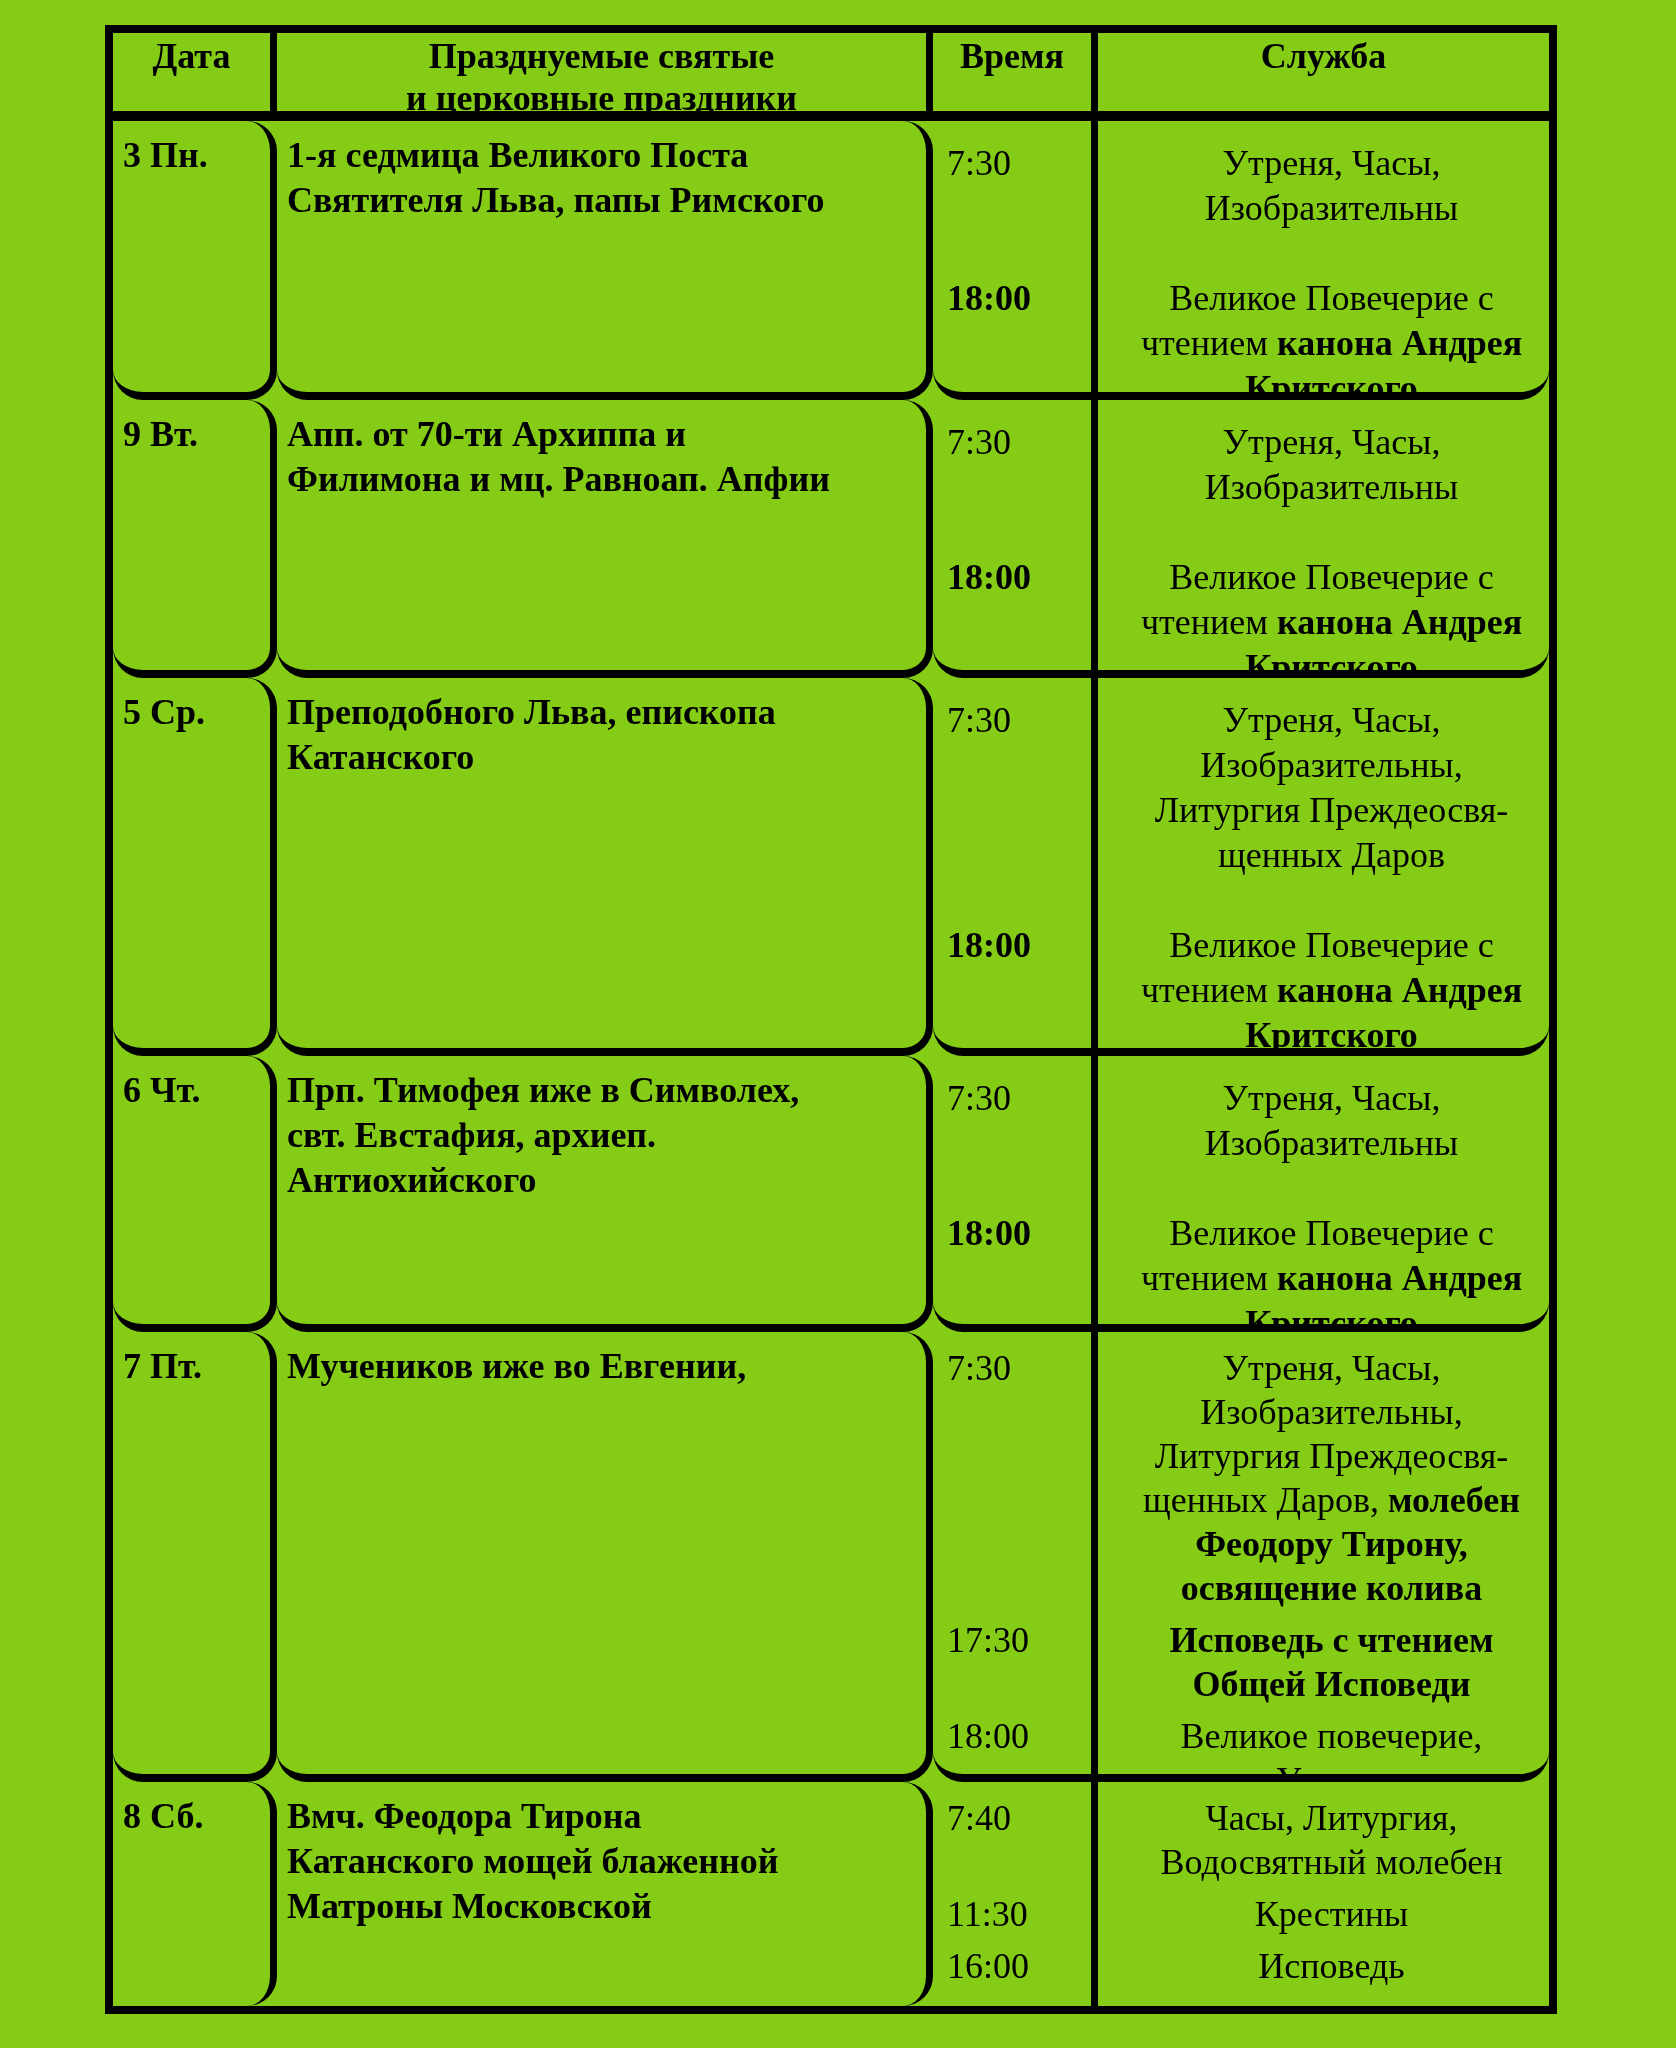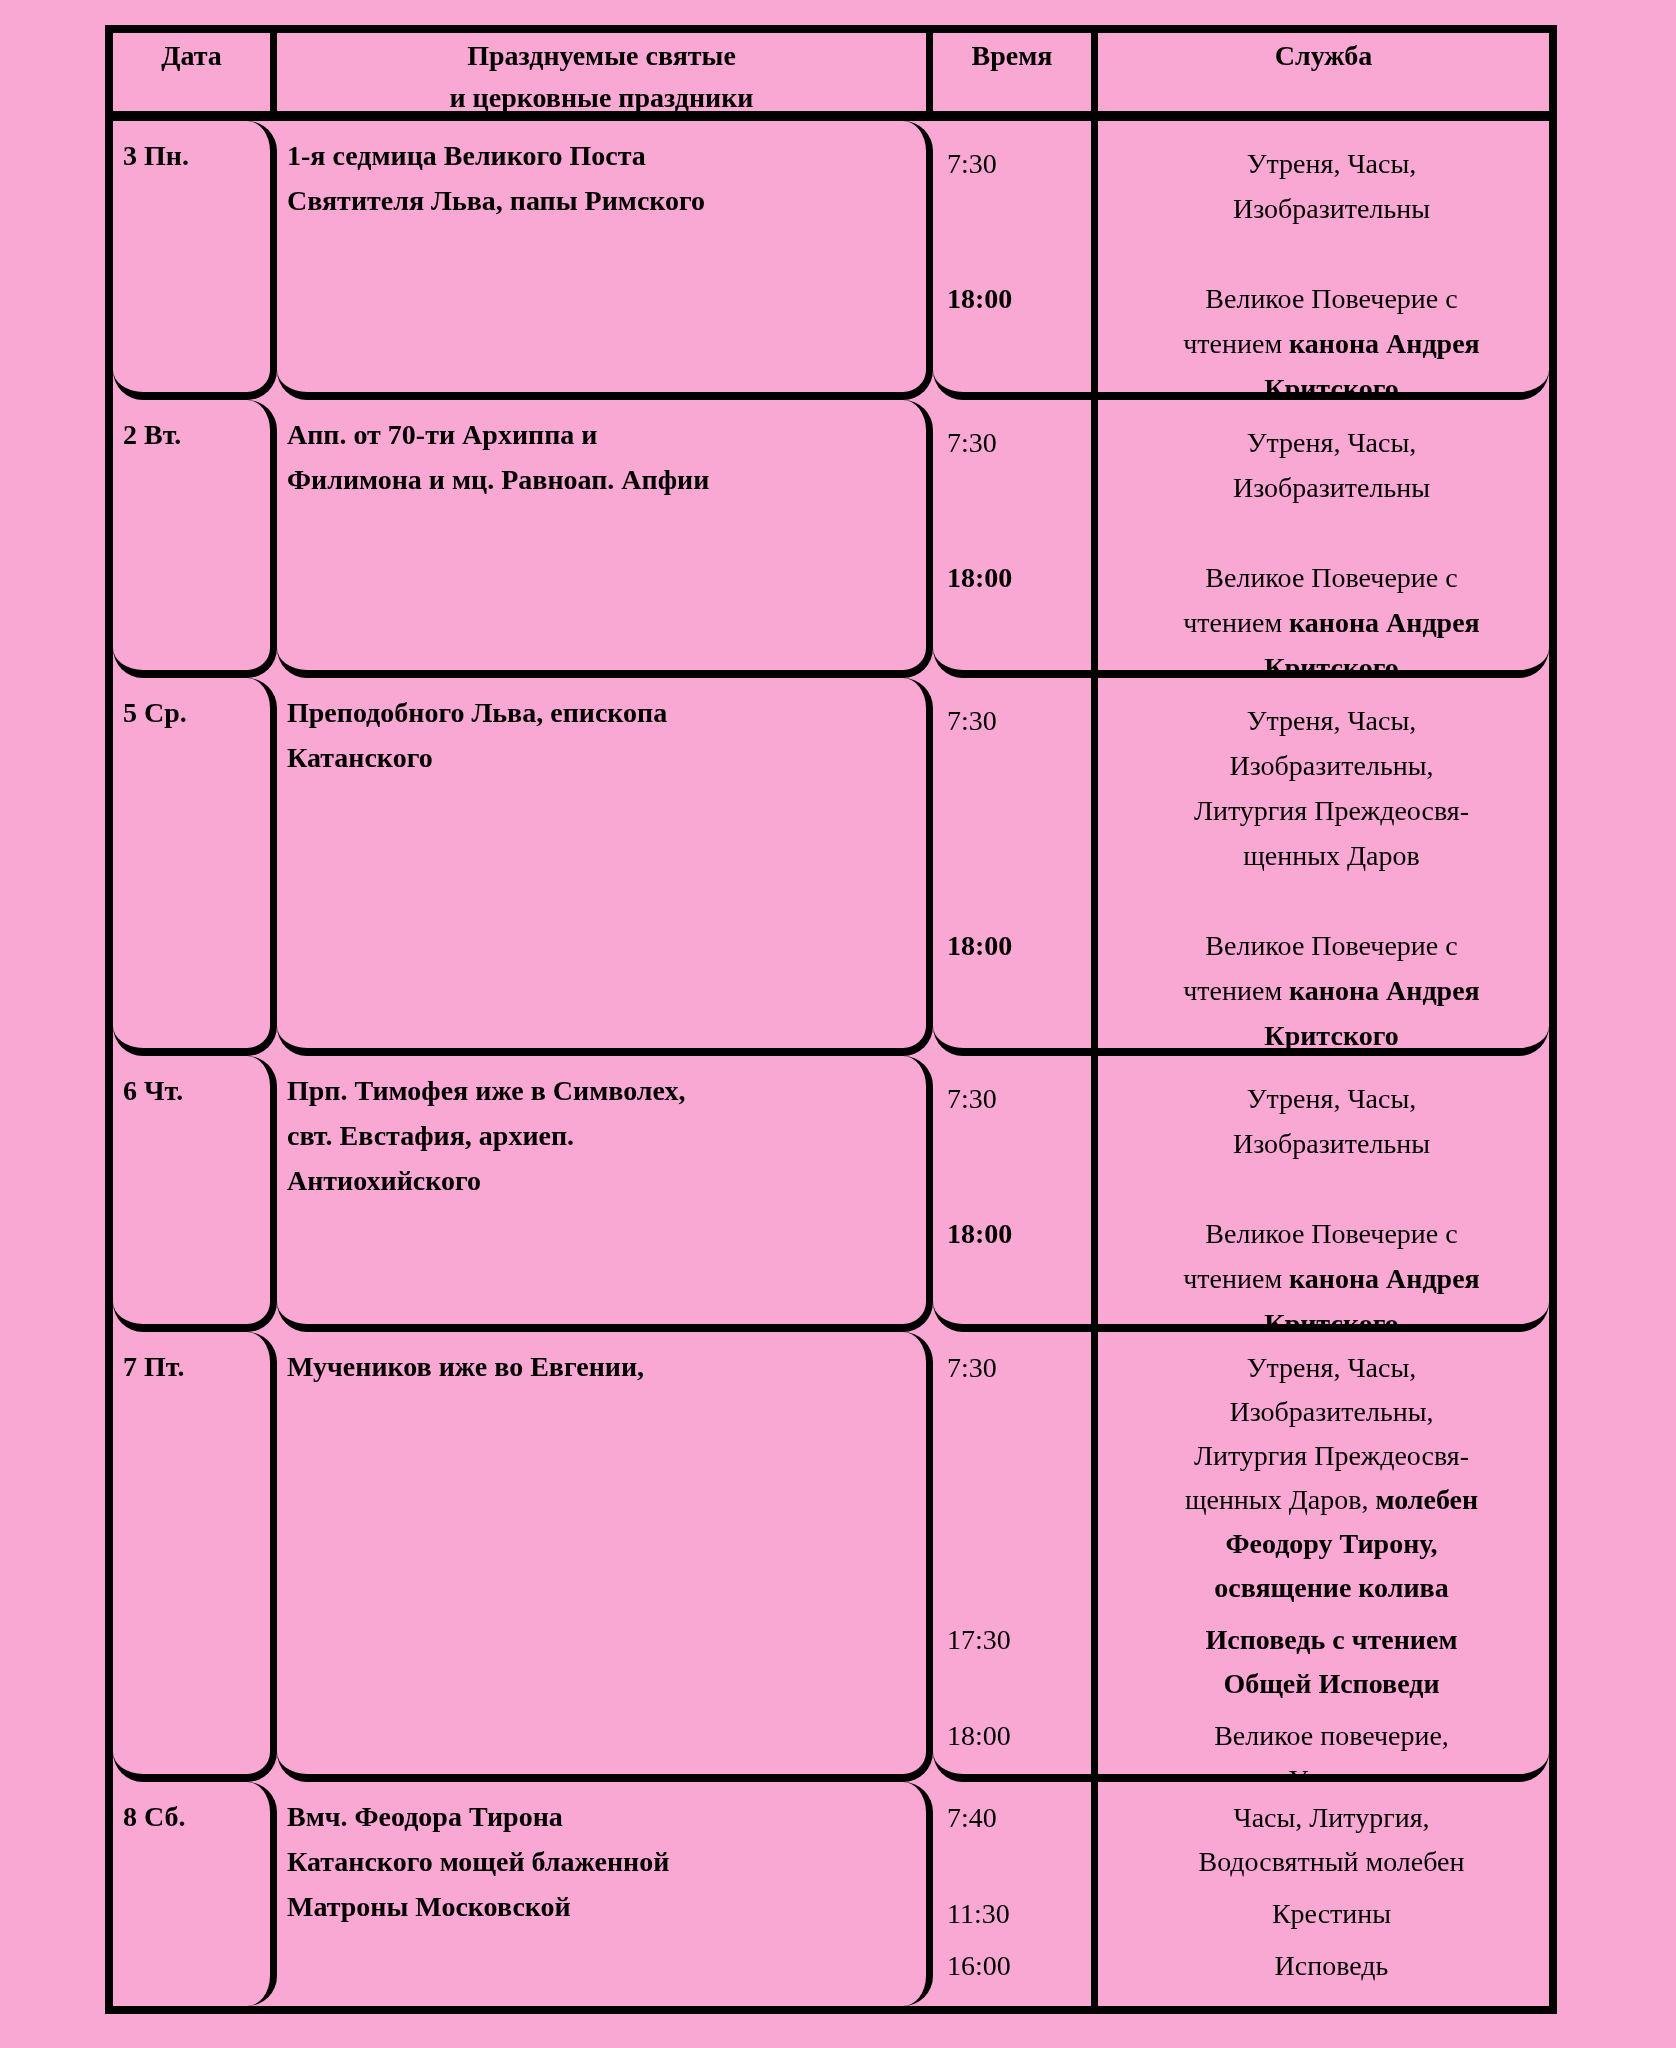--- a/index.html
+++ b/index.html
@@ -4,24 +4,24 @@
 <style>
   html, body {
     margin: 0;
     padding: 0;
     background: #ffffff;
   }
   .page {
     position: relative;
     width: 1676px;
     height: 2048px;
-    background: #f9a8d4;
+    background: #84cc16;
     font-family: "Liberation Serif", "DejaVu Serif", serif;
     color: #000000;
-    font-size: 28px;
+    font-size: 36px;
   }
   .tbl {
     position: absolute;
     left: 105px;
     top: 25px;
     width: 1452px;
     height: 1989px;
     box-sizing: border-box;
     border: 8px solid #000;
     display: grid;
@@ -114,21 +114,21 @@
 Изобразительны</span></div>
       </div>
       <div class="entry gap">
         <div class="tm b">18:00</div>
         <div class="sv"><span>Великое Повечерие с
 чтением </span><span class="b">канона Андрея
 Критского</span></div>
       </div>
     </div>
 
-    <div class="cell vr hb date-cell">2 Вт.</div>
+    <div class="cell vr hb date-cell">9 Вт.</div>
     <div class="cell vr hb saints-cell">Апп. от 70-ти Архиппа и
 Филимона и мц. Равноап. Апфии</div>
     <div class="cell hb sched">
       <div class="entry">
         <div class="tm">7:30</div>
         <div class="sv"><span>Утреня, Часы,
 Изобразительны</span></div>
       </div>
       <div class="entry gap">
         <div class="tm b">18:00</div>

